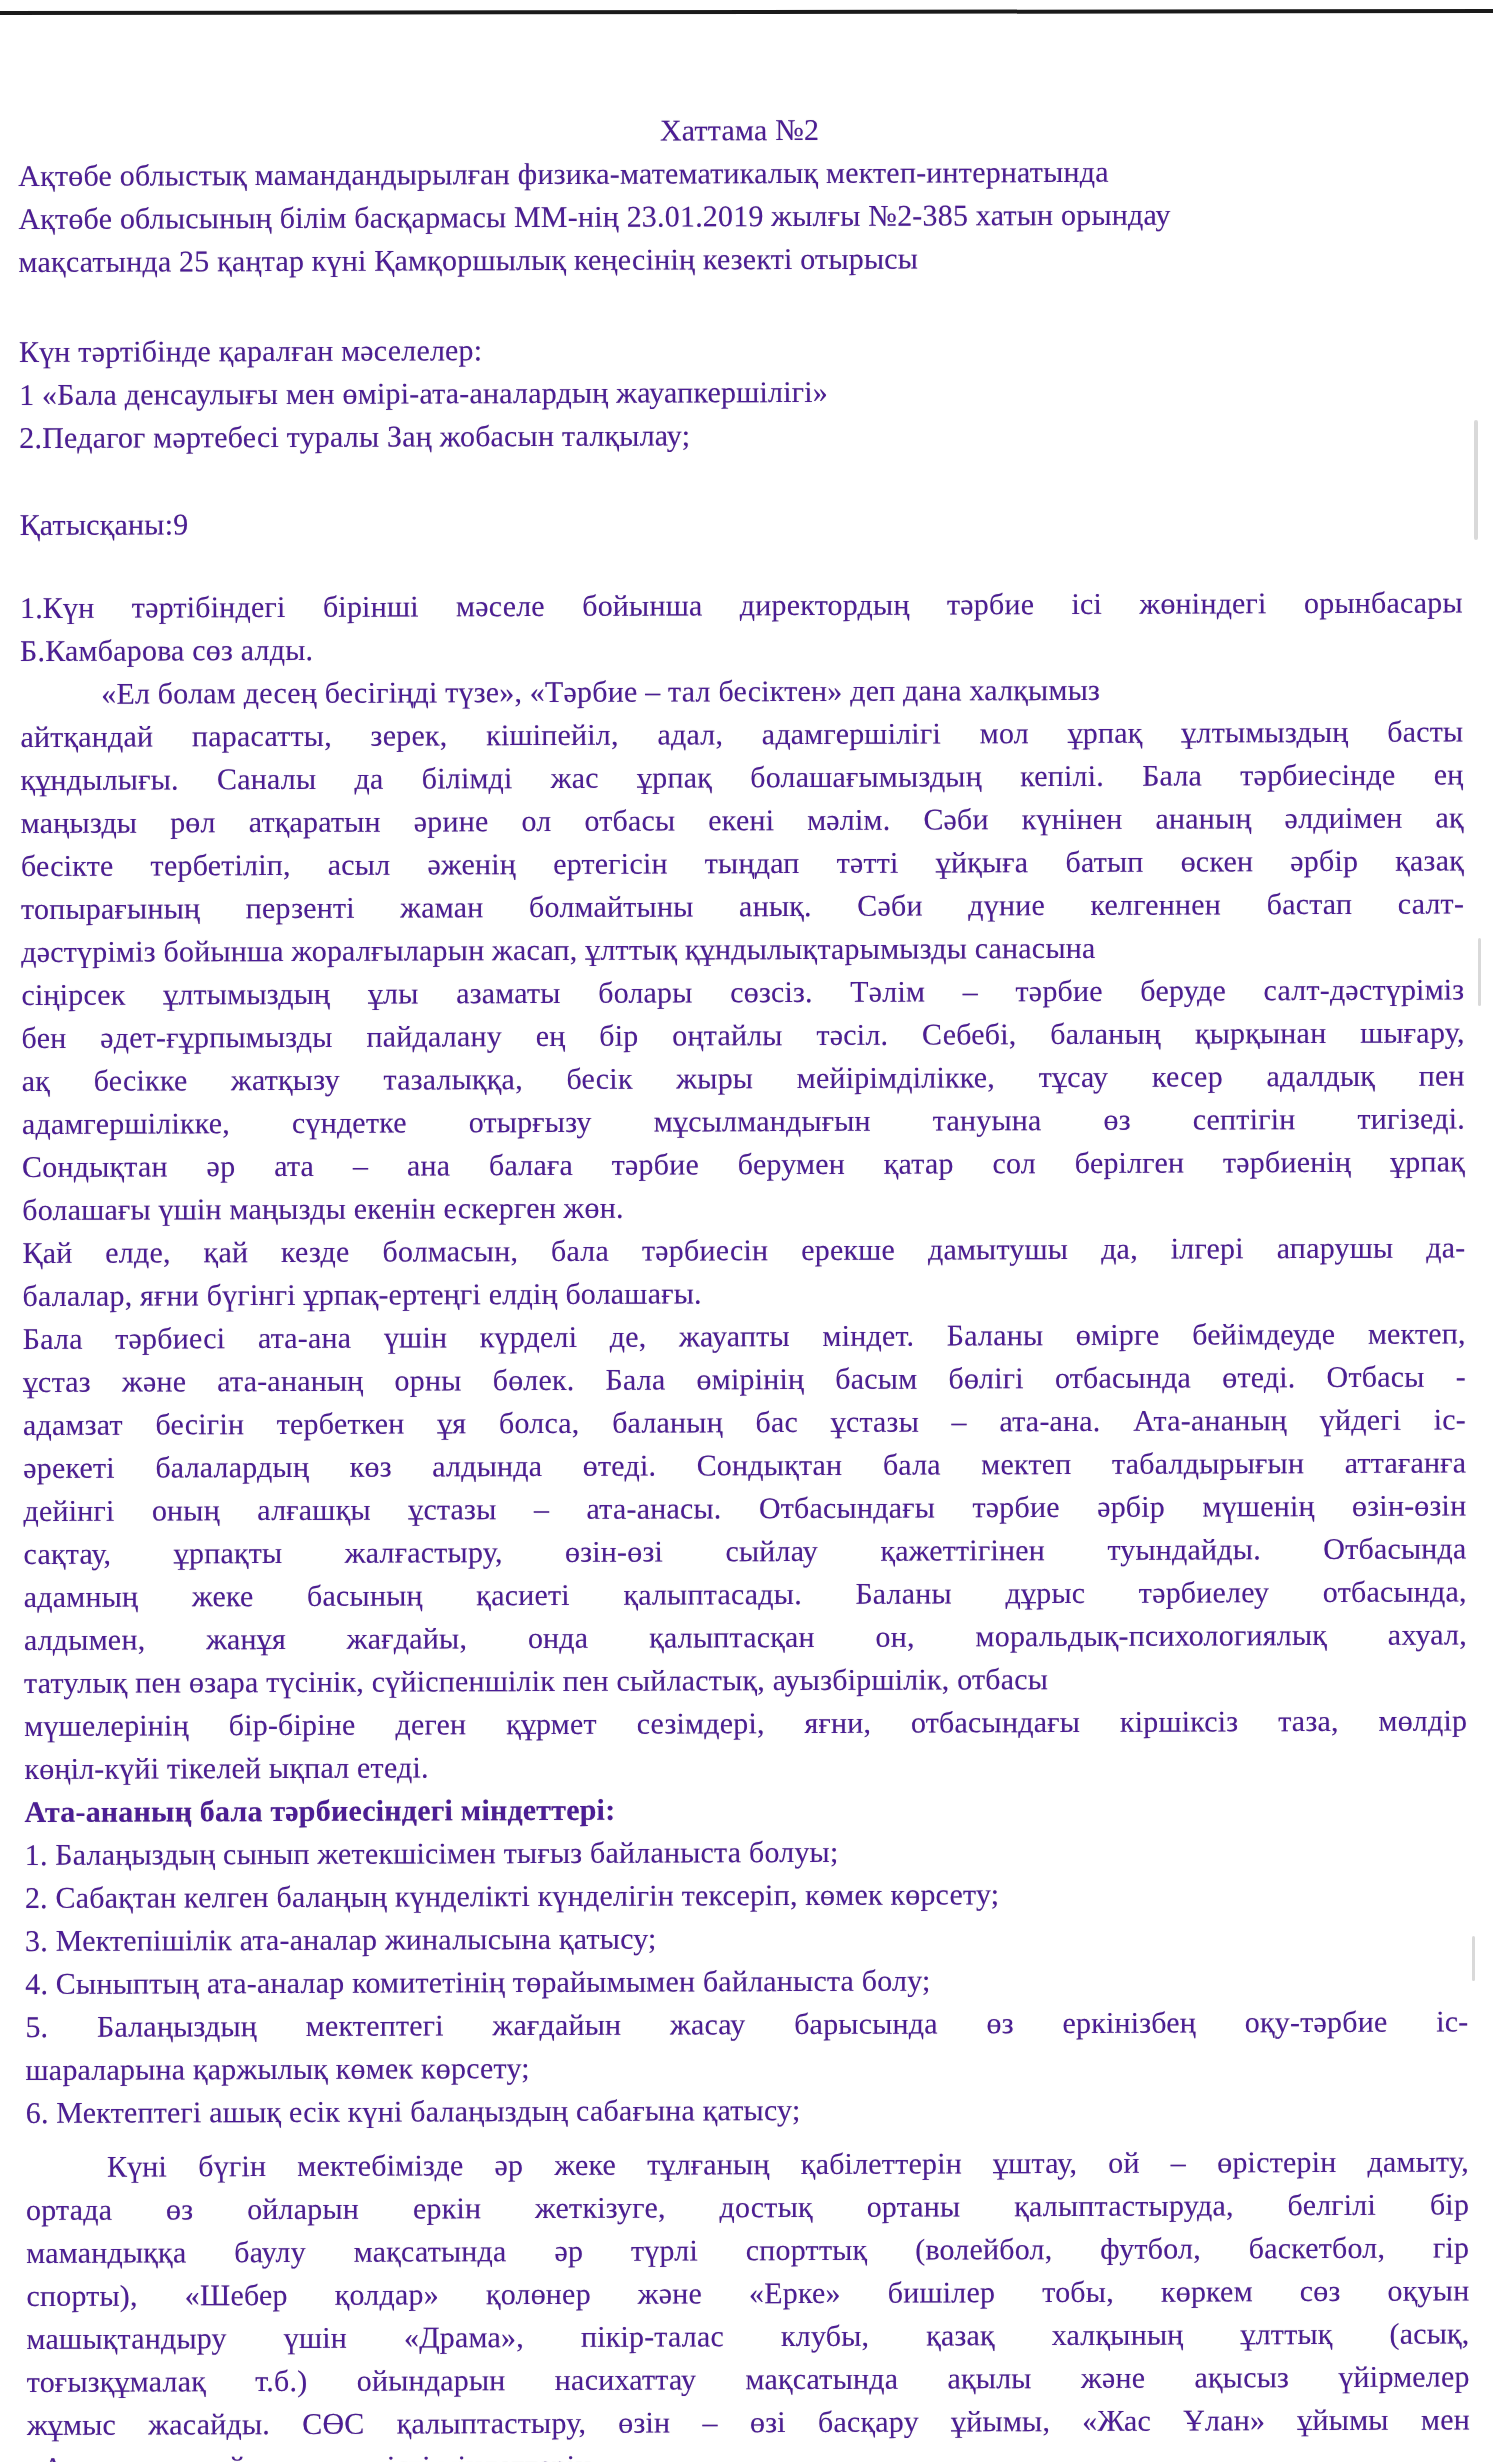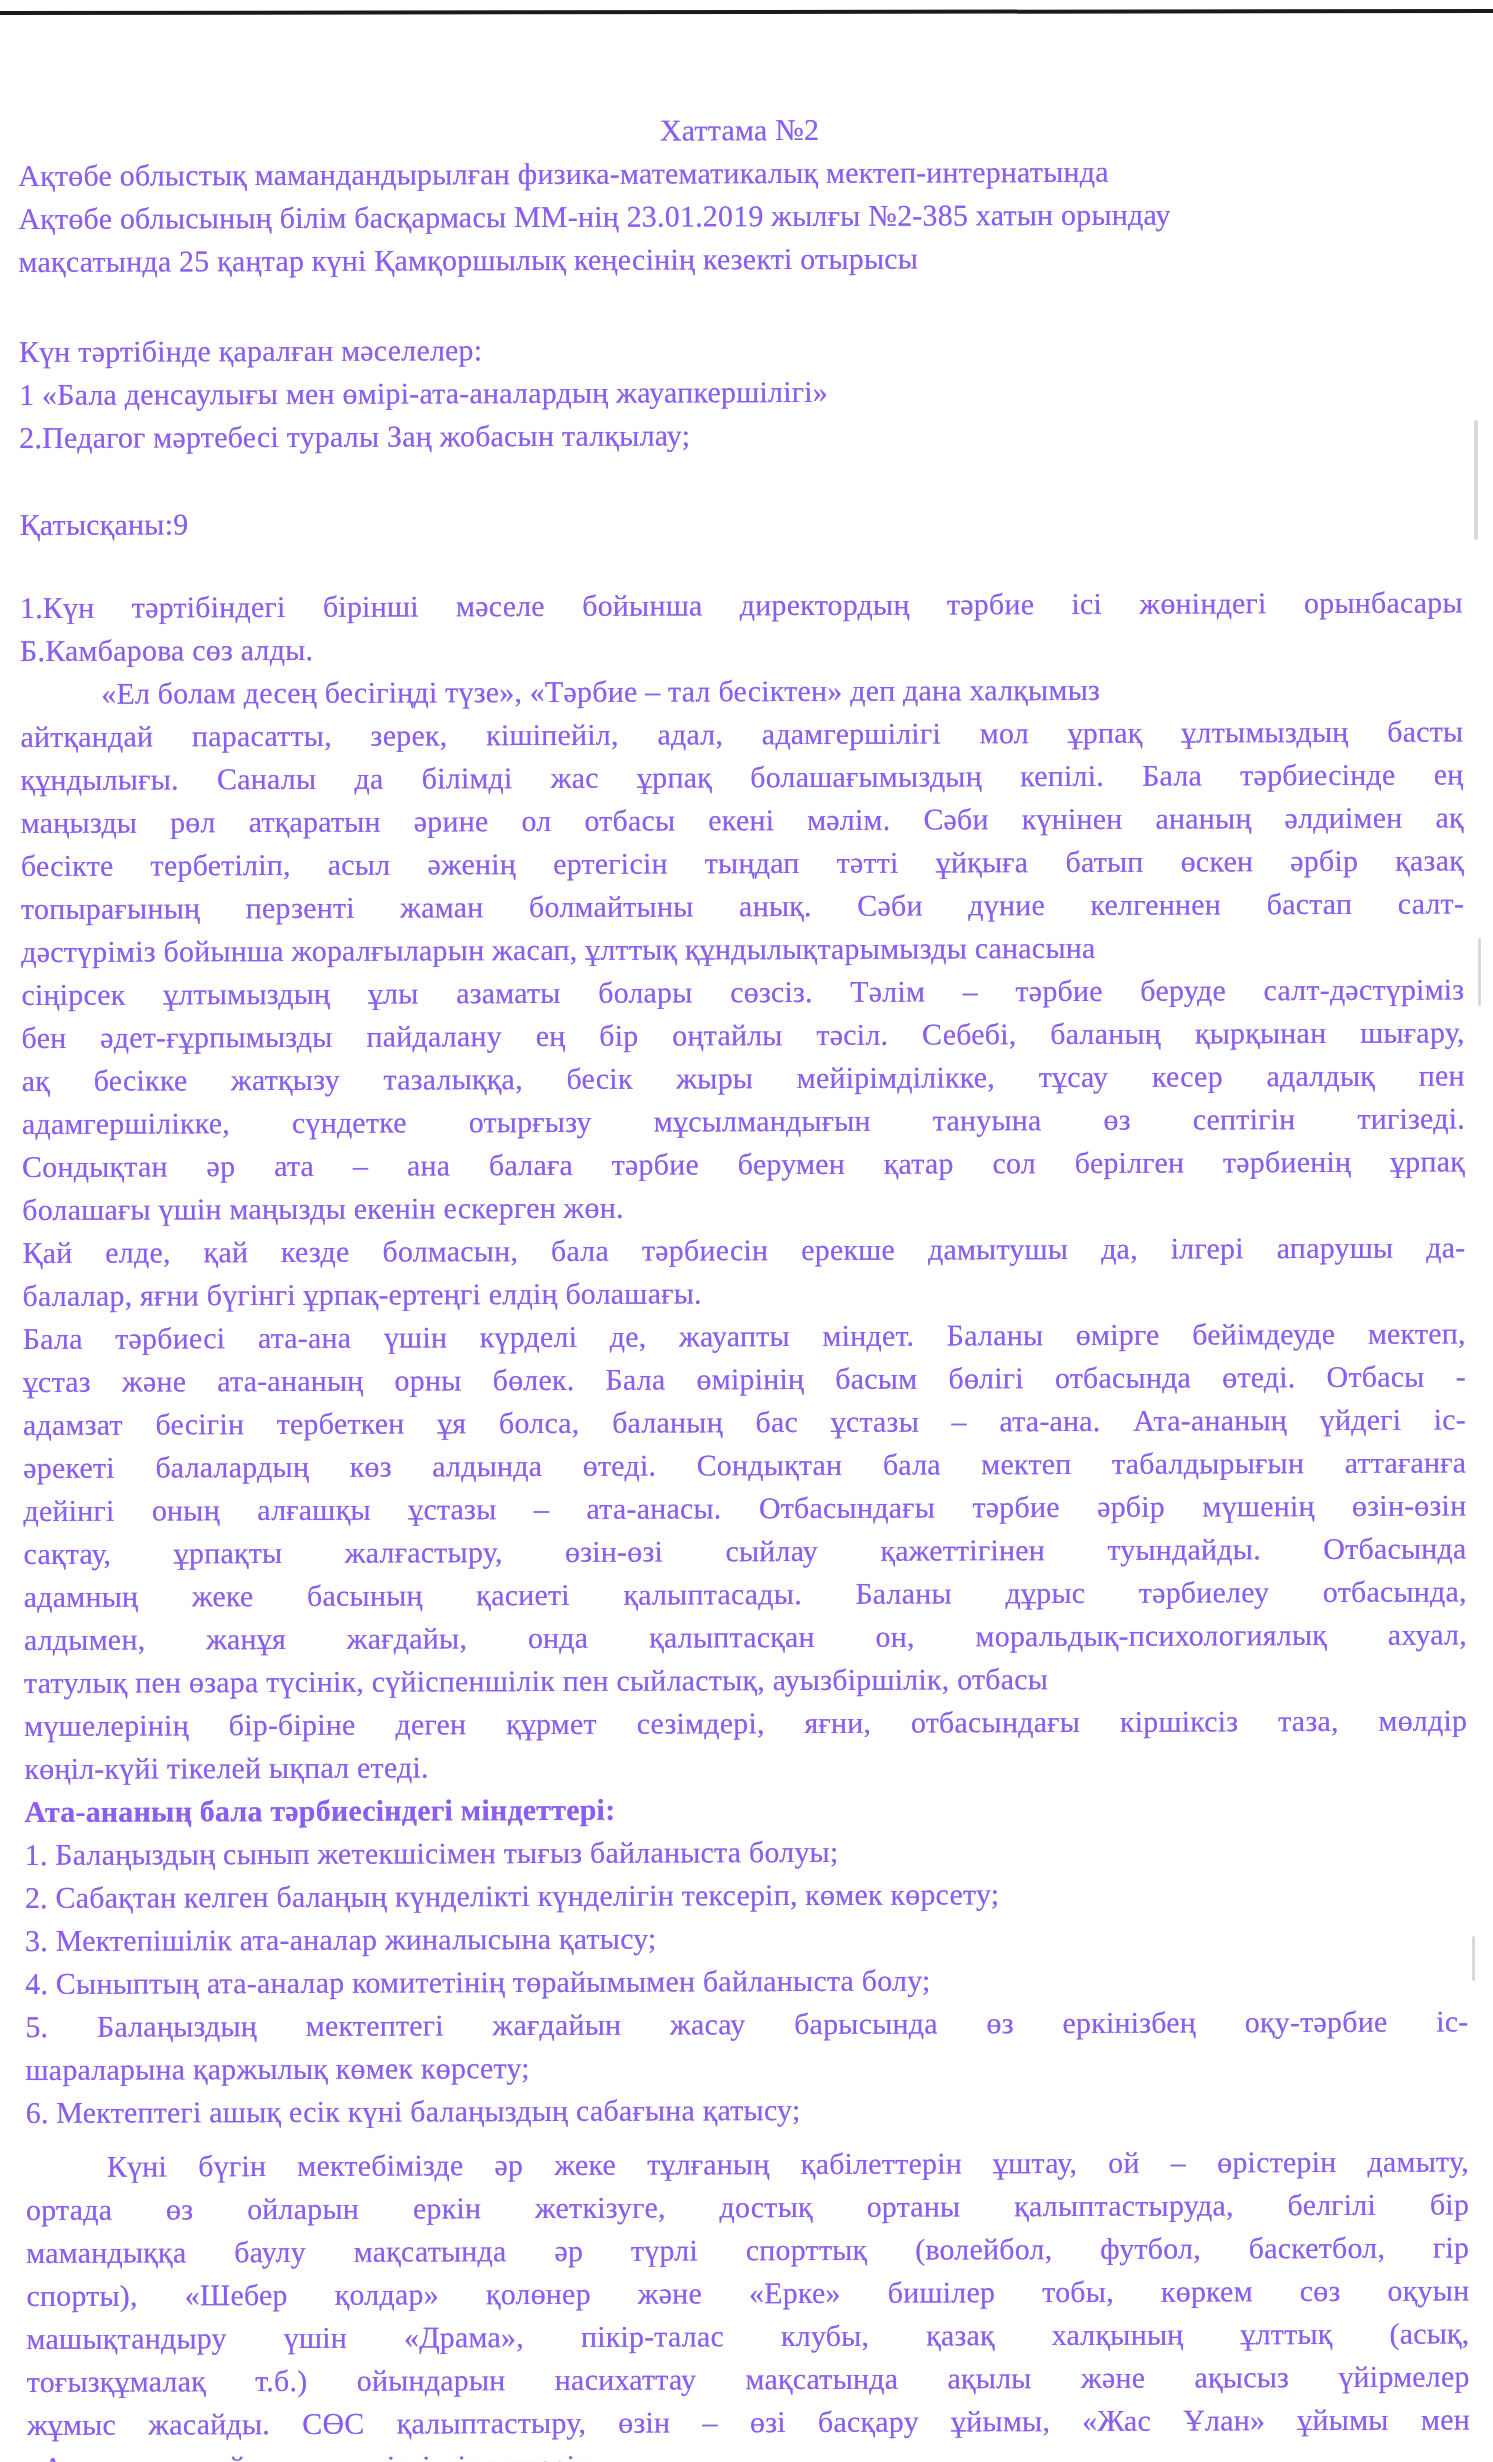--- a/index.html
+++ b/index.html
@@ -7,21 +7,21 @@
     padding: 0;
     background: #ffffff;
   }
   .page {
     position: relative;
     width: 1494px;
     height: 2462px;
     background: #ffffff;
     overflow: hidden;
     font-family: "Liberation Serif", "DejaVu Serif", serif;
-    color: #8b5cf6;
+    color: #4c1d95;
   }
   .scan-line {
     position: absolute;
     top: 9.8px;
     left: -7.5px;
     width: 1509px;
     height: 3.8px;
     background: #1a1a1a;
     transform: rotate(-0.08deg);
   }

